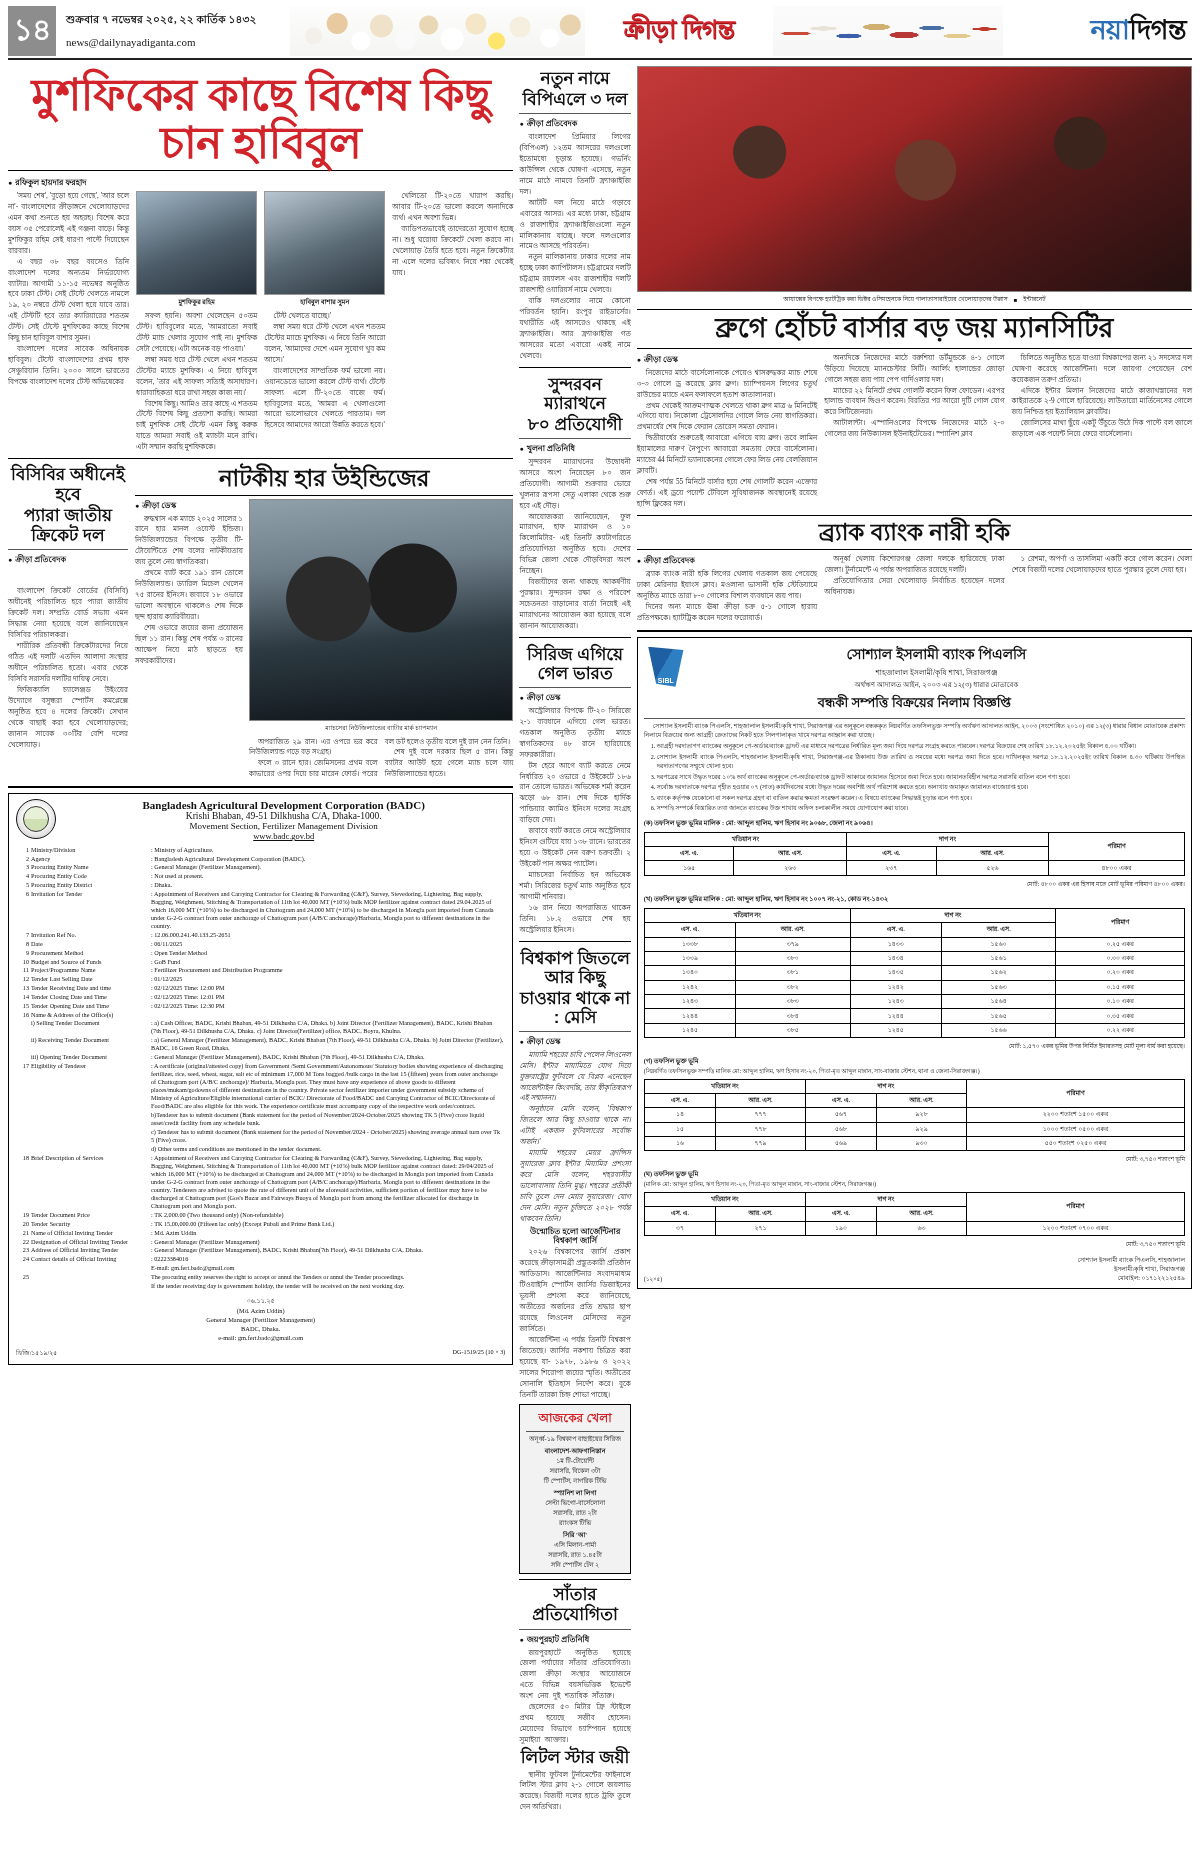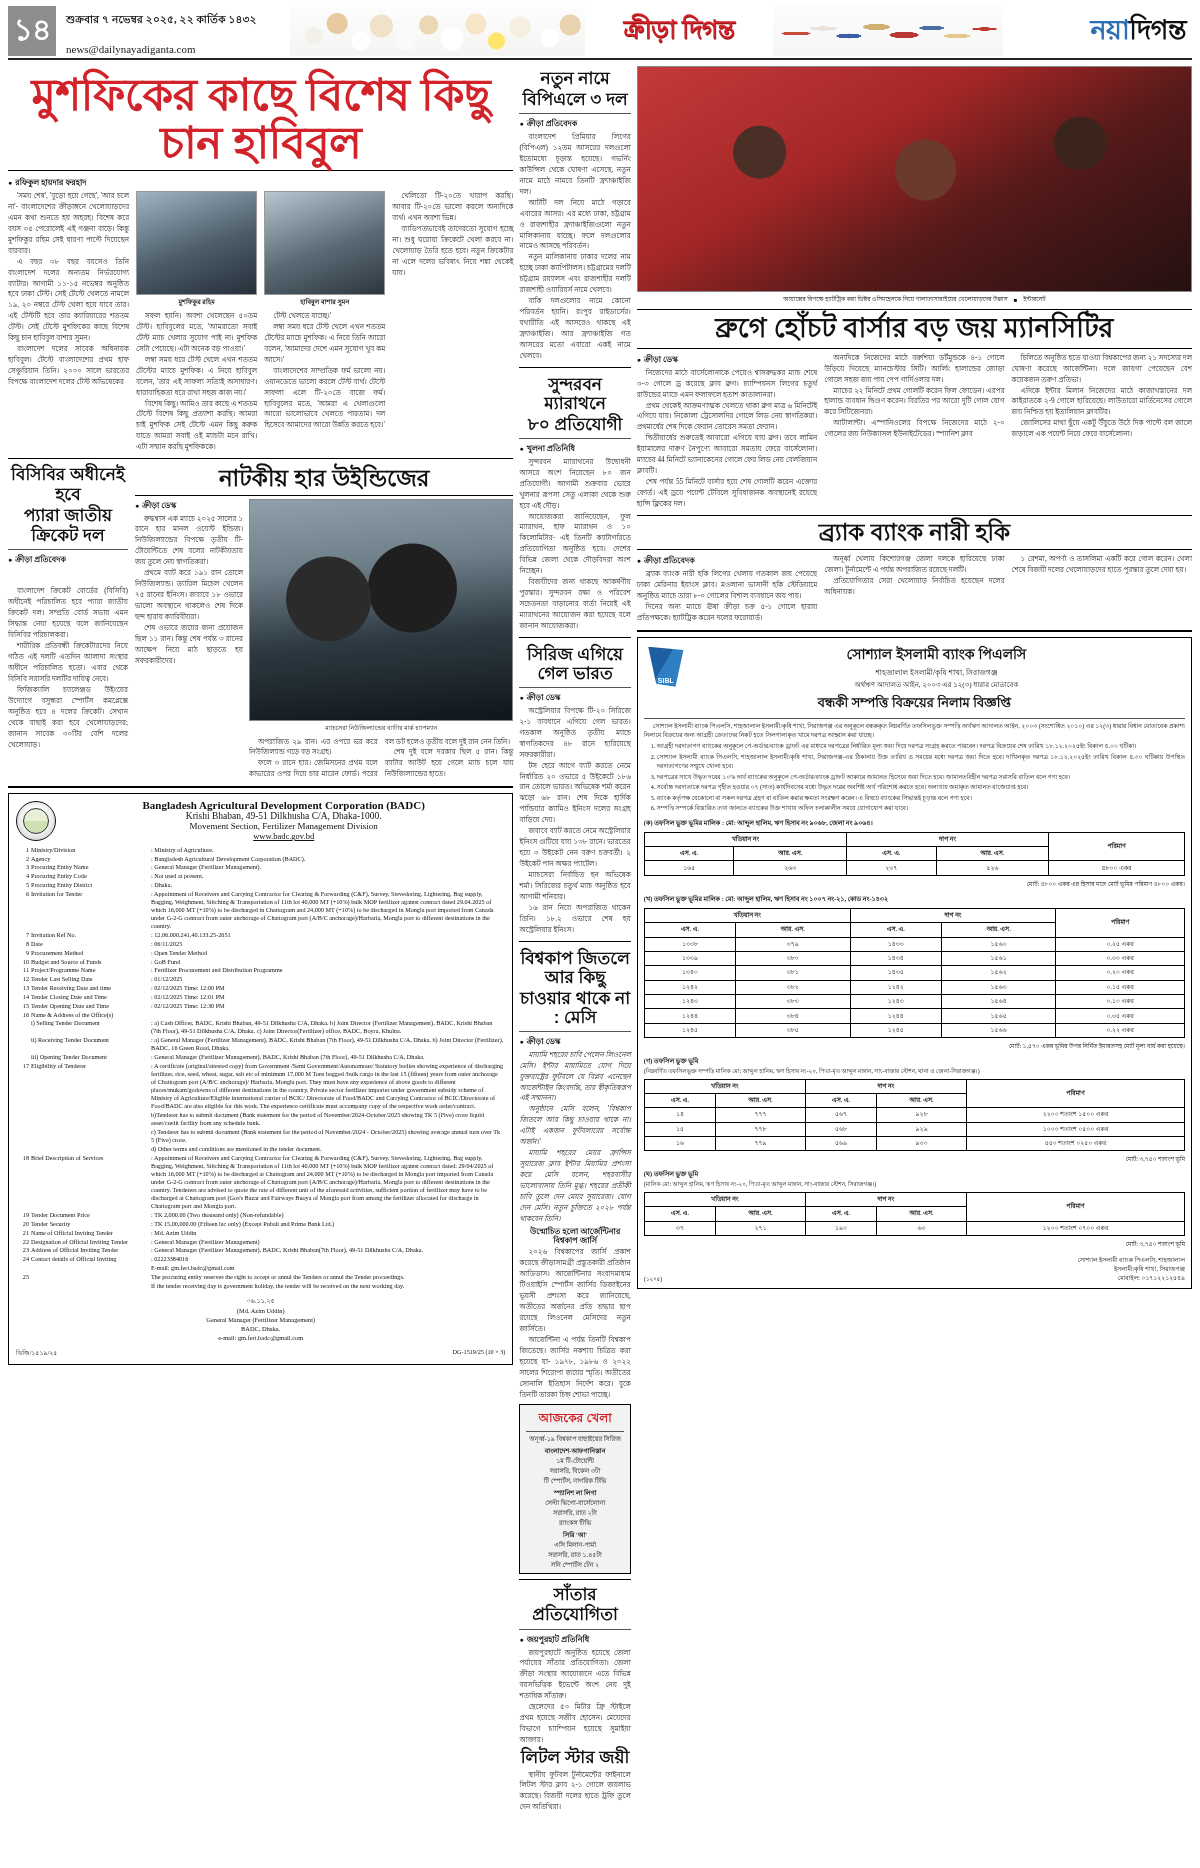--- a/index.html
+++ b/index.html
@@ -16,21 +16,21 @@
   
   .masthead { display: flex; align-items: stretch; height: 56px; padding: 6px 8px 0 8px; }
   .pageno-box {
     width: 48px; background: #8d8d8d; color: #fff;
     display: flex; align-items: center; justify-content: center;
     font-size: 30px; font-weight: bold; letter-spacing: -1px;
     font-family: "Liberation Sans", sans-serif;
   }
   .date-block { padding: 6px 0 0 10px; width: 230px; }
   .date-line { font-size: 10.5px; font-weight: bold; color: #1a1a1a; letter-spacing: .2px;}
-  .email-line { font-size: 11px; color: #1a1a1a; font-family: "Liberation Serif", serif; margin-top: 14px;}
+  .email-line { font-size: 11px; color: #1a1a1a; font-family: "Liberation Serif", serif; margin-top: 7px;}
   .ball-strip {
     flex: 1; margin: 0 4px;
     background:
       radial-gradient(circle at 8% 60%, #f3f0ea 8px, transparent 9px),
       radial-gradient(circle at 16% 35%, #e8c9a0 10px, transparent 11px),
       radial-gradient(circle at 24% 70%, #fff 9px, transparent 10px),
       radial-gradient(circle at 31% 40%, #f0e2c8 11px, transparent 12px),
       radial-gradient(circle at 39% 68%, #fafafa 10px, transparent 11px),
       radial-gradient(circle at 47% 38%, #ead7b4 9px, transparent 10px),
       radial-gradient(circle at 55% 66%, #ffffff 11px, transparent 12px),
@@ -121,21 +121,21 @@
 
   .section-hd-big { font-size: 23px; text-align: center; padding: 3px 0 2px; }
   .section-hd-md  { font-size: 17px; text-align: center; padding: 3px 0 2px; line-height:1.12;}
   .section-hd-sm  { font-size: 17px; text-align: center; padding: 2px 0 2px; line-height:1.15;}
 
   
   .tender {
     border: 1px solid #000; padding: 5px 7px;
     font-family: "Liberation Serif", serif; background: #fff;
   }
-  .tender-top { display: flex; align-items: flex-end; gap: 6px; }
+  .tender-top { display: flex; align-items: flex-start; gap: 6px; }
   .badc-logo {
     width: 40px; height: 40px; border-radius: 50%;
     border: 1.2px solid #111; flex: none;
     background: radial-gradient(circle at 50% 45%, #fff 40%, #ddd 70%, #bbb 100%);
     position: relative;
   }
   .badc-logo::after {
     content: ""; position: absolute; inset: 6px; border-radius: 50%;
     border: 1px solid #333;
     background: linear-gradient(#e8f0d8 50%, #cfe0b5 50%);
@@ -571,21 +571,21 @@
           <div>সরাসরি, রাত ১.৪৫টা</div>
           <div>সনি স্পোর্টস টেন ২</div>
         </div>
       </div>
 
       <div style="margin-top:5px;">
         <div class="rule" style="margin-bottom:3px;"></div>
         <div class="hl-blk section-hd-sm">সাঁতার প্রতিযোগিতা</div>
         <div class="rule-thin" style="margin:2px 0 3px;"></div>
         <div class="byline">জয়পুরহাট প্রতিনিধি</div>
-        <div class="body-col" style="margin-top:2px;">
+        <div class="body-col" style="margin-top:2px;font-family:Liberation Mono, monospace;">
           <p>জয়পুরহাটে অনুষ্ঠিত হয়েছে জেলা পর্যায়ের সাঁতার প্রতিযোগিতা। জেলা ক্রীড়া সংস্থার আয়োজনে এতে বিভিন্ন বয়সভিত্তিক ইভেন্টে অংশ নেয় দুই শতাধিক সাঁতারু।</p>
           <p>ছেলেদের ৫০ মিটার ফ্রি স্টাইলে প্রথম হয়েছে সজীব হোসেন। মেয়েদের বিভাগে চ্যাম্পিয়ন হয়েছে সুমাইয়া আক্তার।</p>
         </div>
         <div class="hl-blk section-hd-sm">লিটল স্টার জয়ী</div>
         <div class="body-col">
           <p>স্থানীয় ফুটবল টুর্নামেন্টের ফাইনালে লিটল স্টার ক্লাব ২-১ গোলে জয়লাভ করেছে। বিজয়ী দলের হাতে ট্রফি তুলে দেন অতিথিরা।</p>
         </div>
       </div>
     </div>
 

